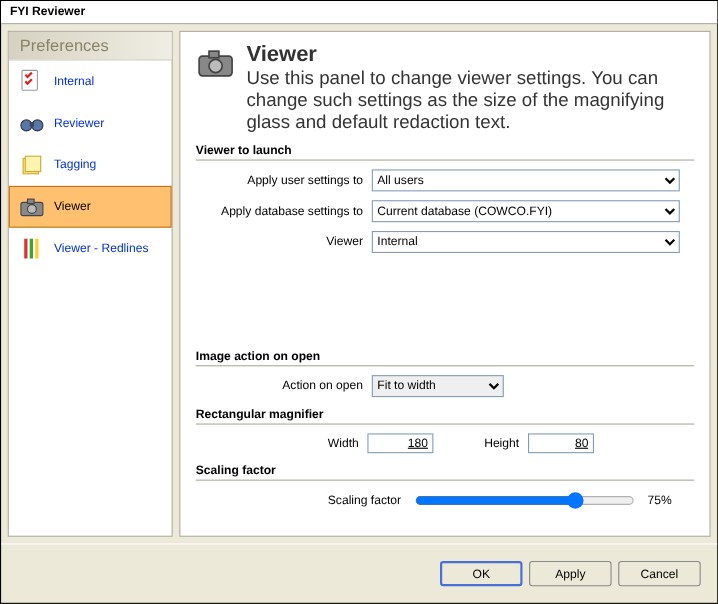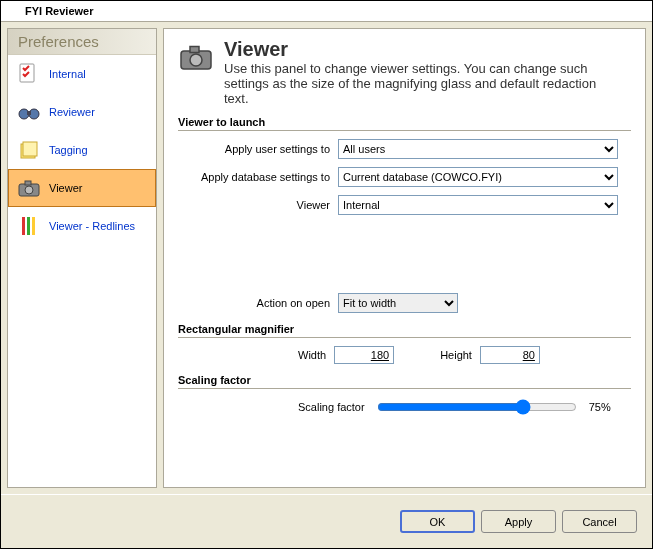--- a/index.html
+++ b/index.html
@@ -14,21 +14,21 @@
     width: 653px;
     height: 549px;
     background: #ece9d8;
     border: 1px solid #000;
     display: flex;
     flex-direction: column;
   }
   .titlebar {
     background: #fff;
     border-bottom: 1px solid #aca899;
-    padding: 4px 24px;
+    padding: 4px 8px;
     font-weight: bold;
     font-size: 11px;
   }
   .body {
     flex: 1;
     display: flex;
     padding: 6px;
     gap: 6px;
     overflow: hidden;
   }
@@ -89,21 +89,21 @@
     flex-shrink: 0;
   }
   .main-title {
     font-family: "Trebuchet MS", Tahoma, sans-serif;
     font-size: 20px;
     font-weight: bold;
     color: #333;
     line-height: 1;
   }
   .main-desc {
-    font-size: 13px;
+    font-size: 17px;
     color: #333;
     margin-top: 2px;
     max-width: 400px;
   }
   .section-heading {
     font-weight: bold;
     font-size: 11px;
     margin-top: 10px;
     border-bottom: 1px solid #aca899;
     padding-bottom: 2px;
@@ -292,20 +292,21 @@
         <div class="form-label">Viewer</div>
         <div class="form-field">
           <select class="wide">
             <option>Internal</option>
           </select>
         </div>
       </div>
 
       <div class="gap-big"></div>
 
+      <div class="section-heading">Image action on open</div>
 
       <div class="form-row">
         <div class="form-label">Action on open</div>
         <div class="form-field">
           <select class="med">
             <option>Fit to width</option>
           </select>
         </div>
       </div>
 

